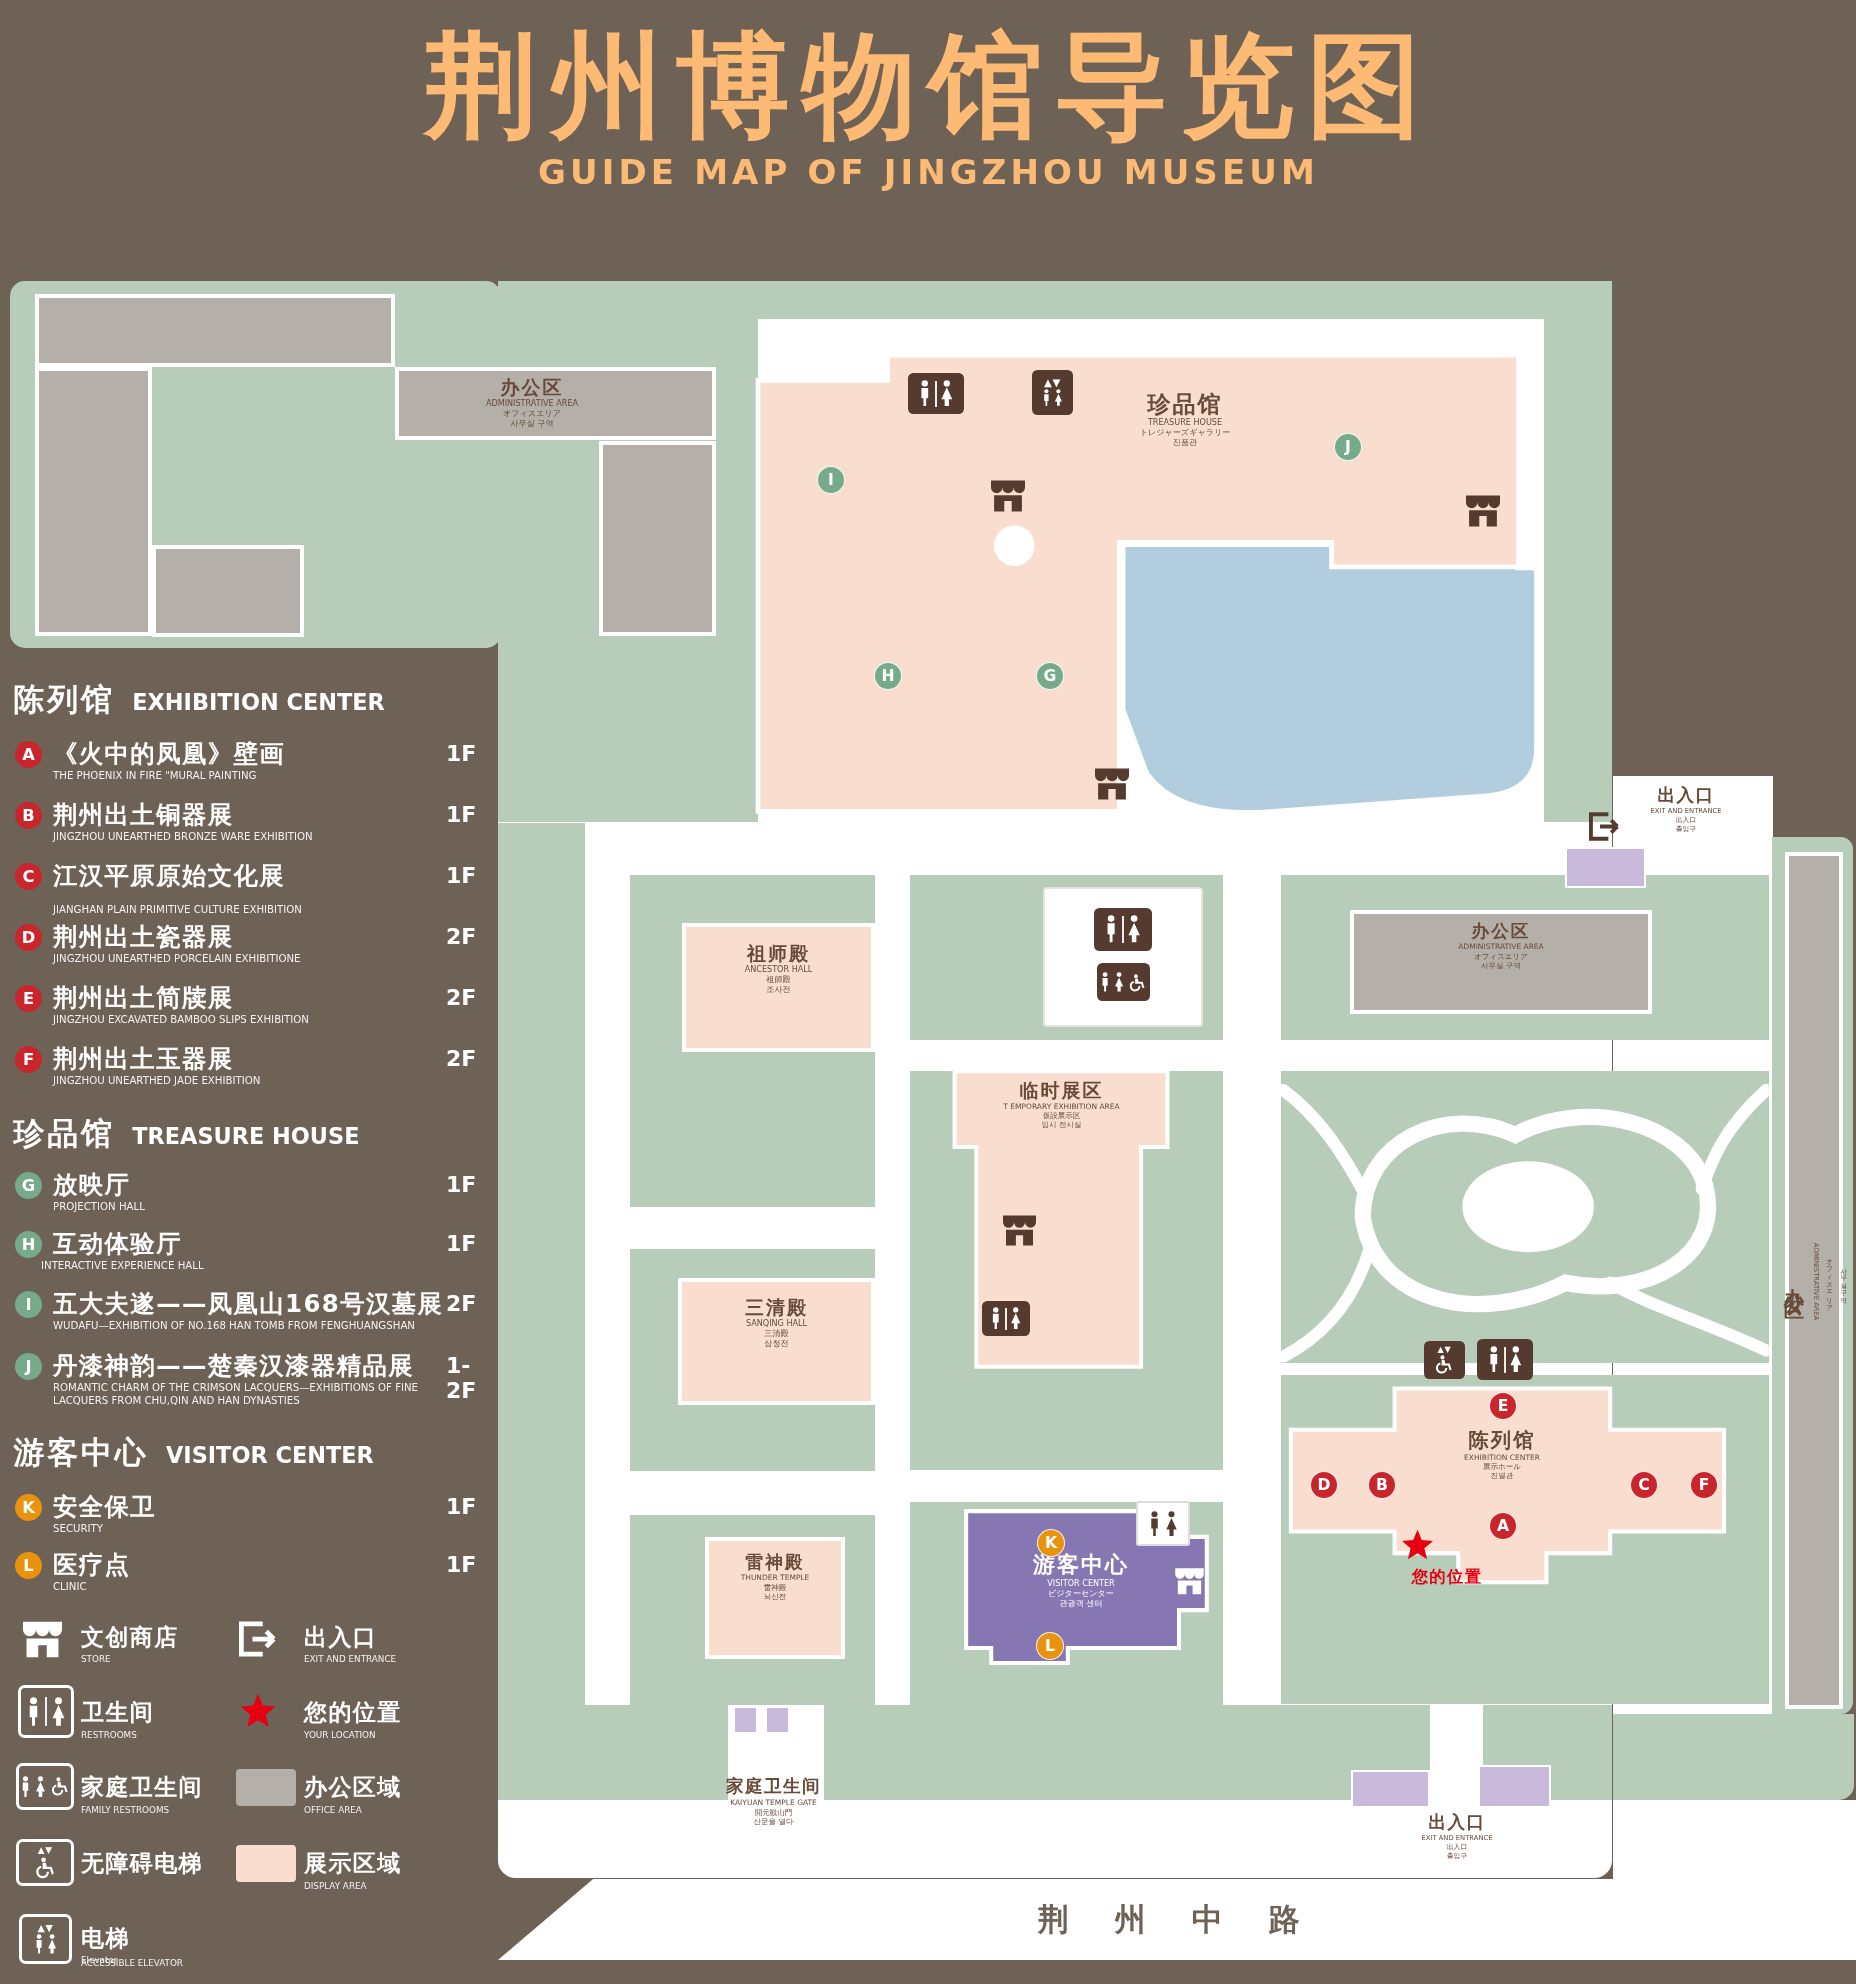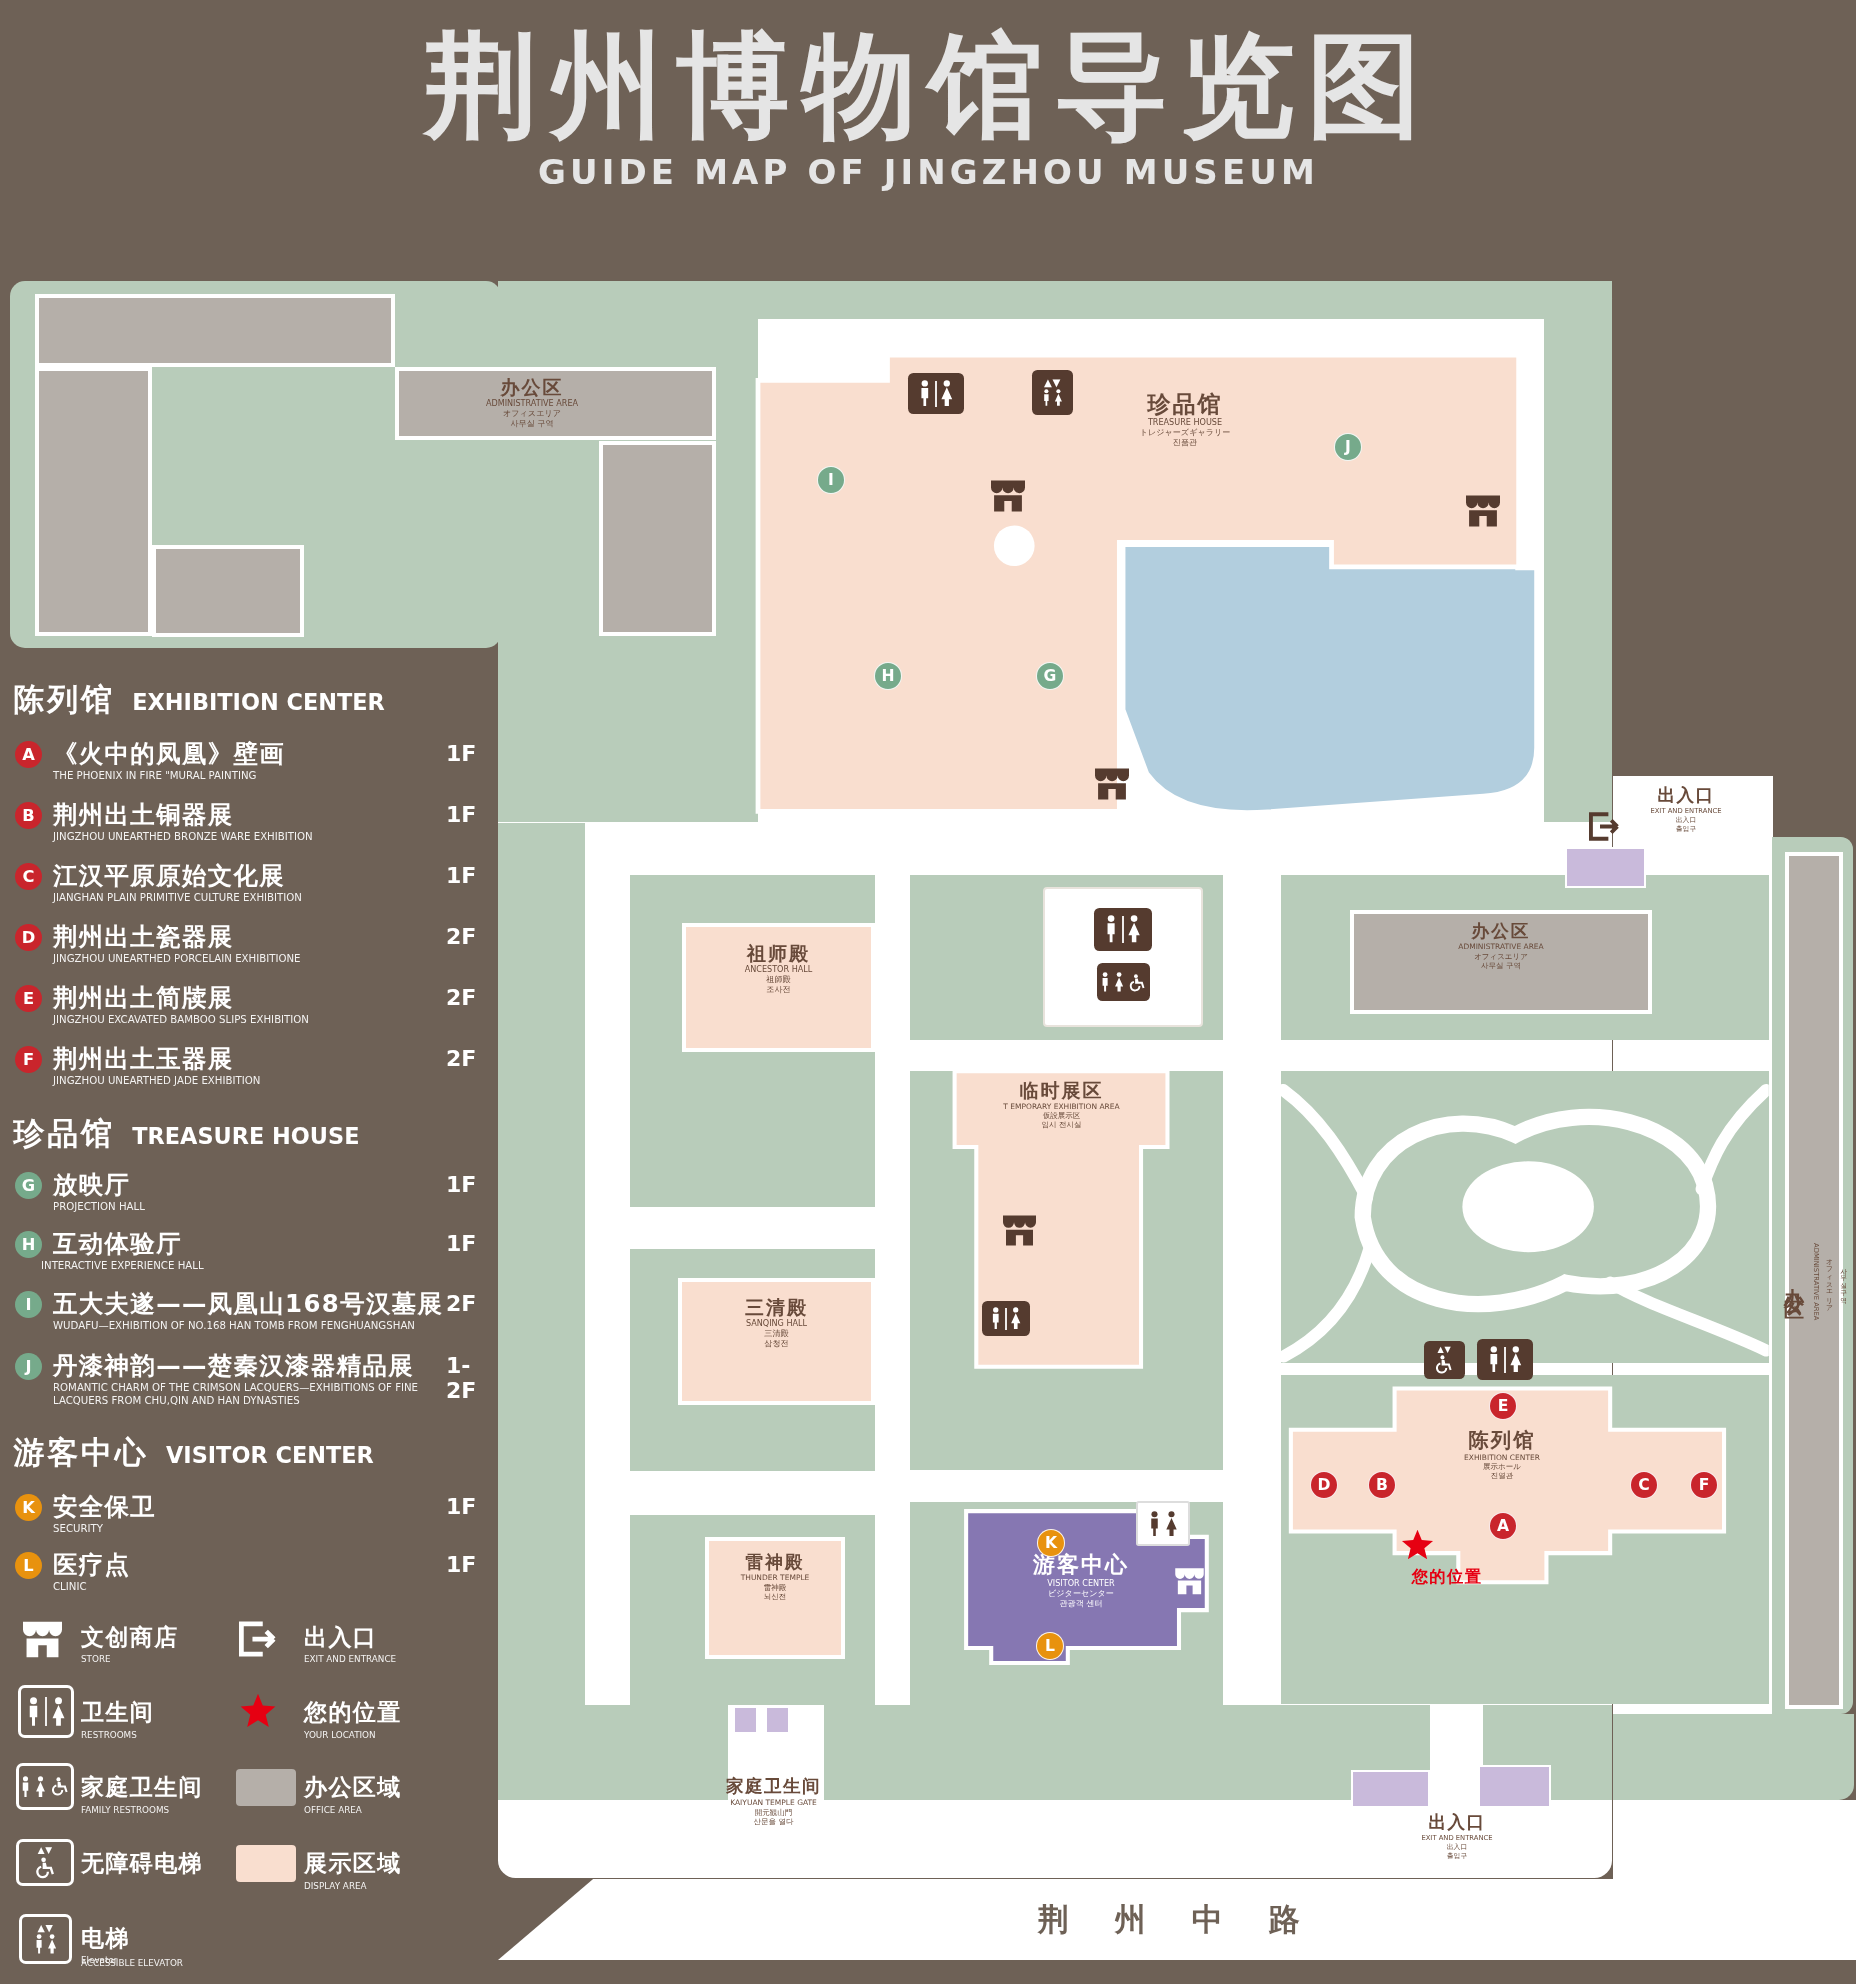--- a/index.html
+++ b/index.html
@@ -1,20 +1,20 @@
 <!DOCTYPE html>
 <html style="font-size:11px"><head>
 <meta charset="utf-8">
 <style>
   html,body{margin:0;padding:0}
   body{width:1857px;height:1985px;position:relative;overflow:hidden;
        background:var(--background,#6e6156);
        font-family:"DejaVu Sans","Liberation Sans",sans-serif}
   .abs{position:absolute;box-sizing:border-box}
-  .ttl{width:100%;text-align:center;color:#e5e5e5;font-weight:bold}
+  .ttl{width:100%;text-align:center;color:#fdba74;font-weight:bold}
   .green{background:var(--map-green,#b8ccba)}
   .white{background:#fff}
   .pinkb{background:var(--display-pink,#f9decf);border:4.1px solid #fff}
   .grayb{background:var(--office-gray,#b5afa9);border:4.1px solid #fff}
   .lavb{background:var(--entrance-lavender,#c9badb);border:2.7px solid #fff}
   .blabel{text-align:center;color:var(--label-brown,#684a3a);line-height:1.22}
   .blabel span{display:block}
   .b-zh{font-weight:bold;font-size:19px;letter-spacing:2px}
   .b-sub{font-size:8.1px}
   .white-text,.white-text span{color:#fff}
@@ -367,21 +367,21 @@
 </div>
 <div class="abs lrow" style="left:15px;top:799px;width:475px">
   <span class="mk mk-legend mred abs" style="left:0;top:2.7px">B</span>
   <span class="l-zh abs" style="left:38px;top:0">荆州出土铜器展</span>
   <span class="l-en abs" style="left:38px;top:31px">JINGZHOU UNEARTHED BRONZE WARE EXHIBITION</span>
   <span class="l-floor abs" style="left:431px;top:2.7px">1F</span>
 </div>
 <div class="abs lrow" style="left:15px;top:860px;width:475px">
   <span class="mk mk-legend mred abs" style="left:0;top:2.7px">C</span>
   <span class="l-zh abs" style="left:38px;top:0">江汉平原原始文化展</span>
-  <span class="l-en abs" style="left:38px;top:31px">JIANGHAN PLAIN PRIMITIVE CULTURE EXHIBITION</span>
+  <span class="l-en abs" style="left:38px;top:43px">JIANGHAN PLAIN PRIMITIVE CULTURE EXHIBITION</span>
   <span class="l-floor abs" style="left:431px;top:2.7px">1F</span>
 </div>
 <div class="abs lrow" style="left:15px;top:921px;width:475px">
   <span class="mk mk-legend mred abs" style="left:0;top:2.7px">D</span>
   <span class="l-zh abs" style="left:38px;top:0">荆州出土瓷器展</span>
   <span class="l-en abs" style="left:38px;top:31px">JINGZHOU UNEARTHED PORCELAIN EXHIBITIONE</span>
   <span class="l-floor abs" style="left:431px;top:2.7px">2F</span>
 </div>
 <div class="abs lrow" style="left:15px;top:982px;width:475px">
   <span class="mk mk-legend mred abs" style="left:0;top:2.7px">E</span>

